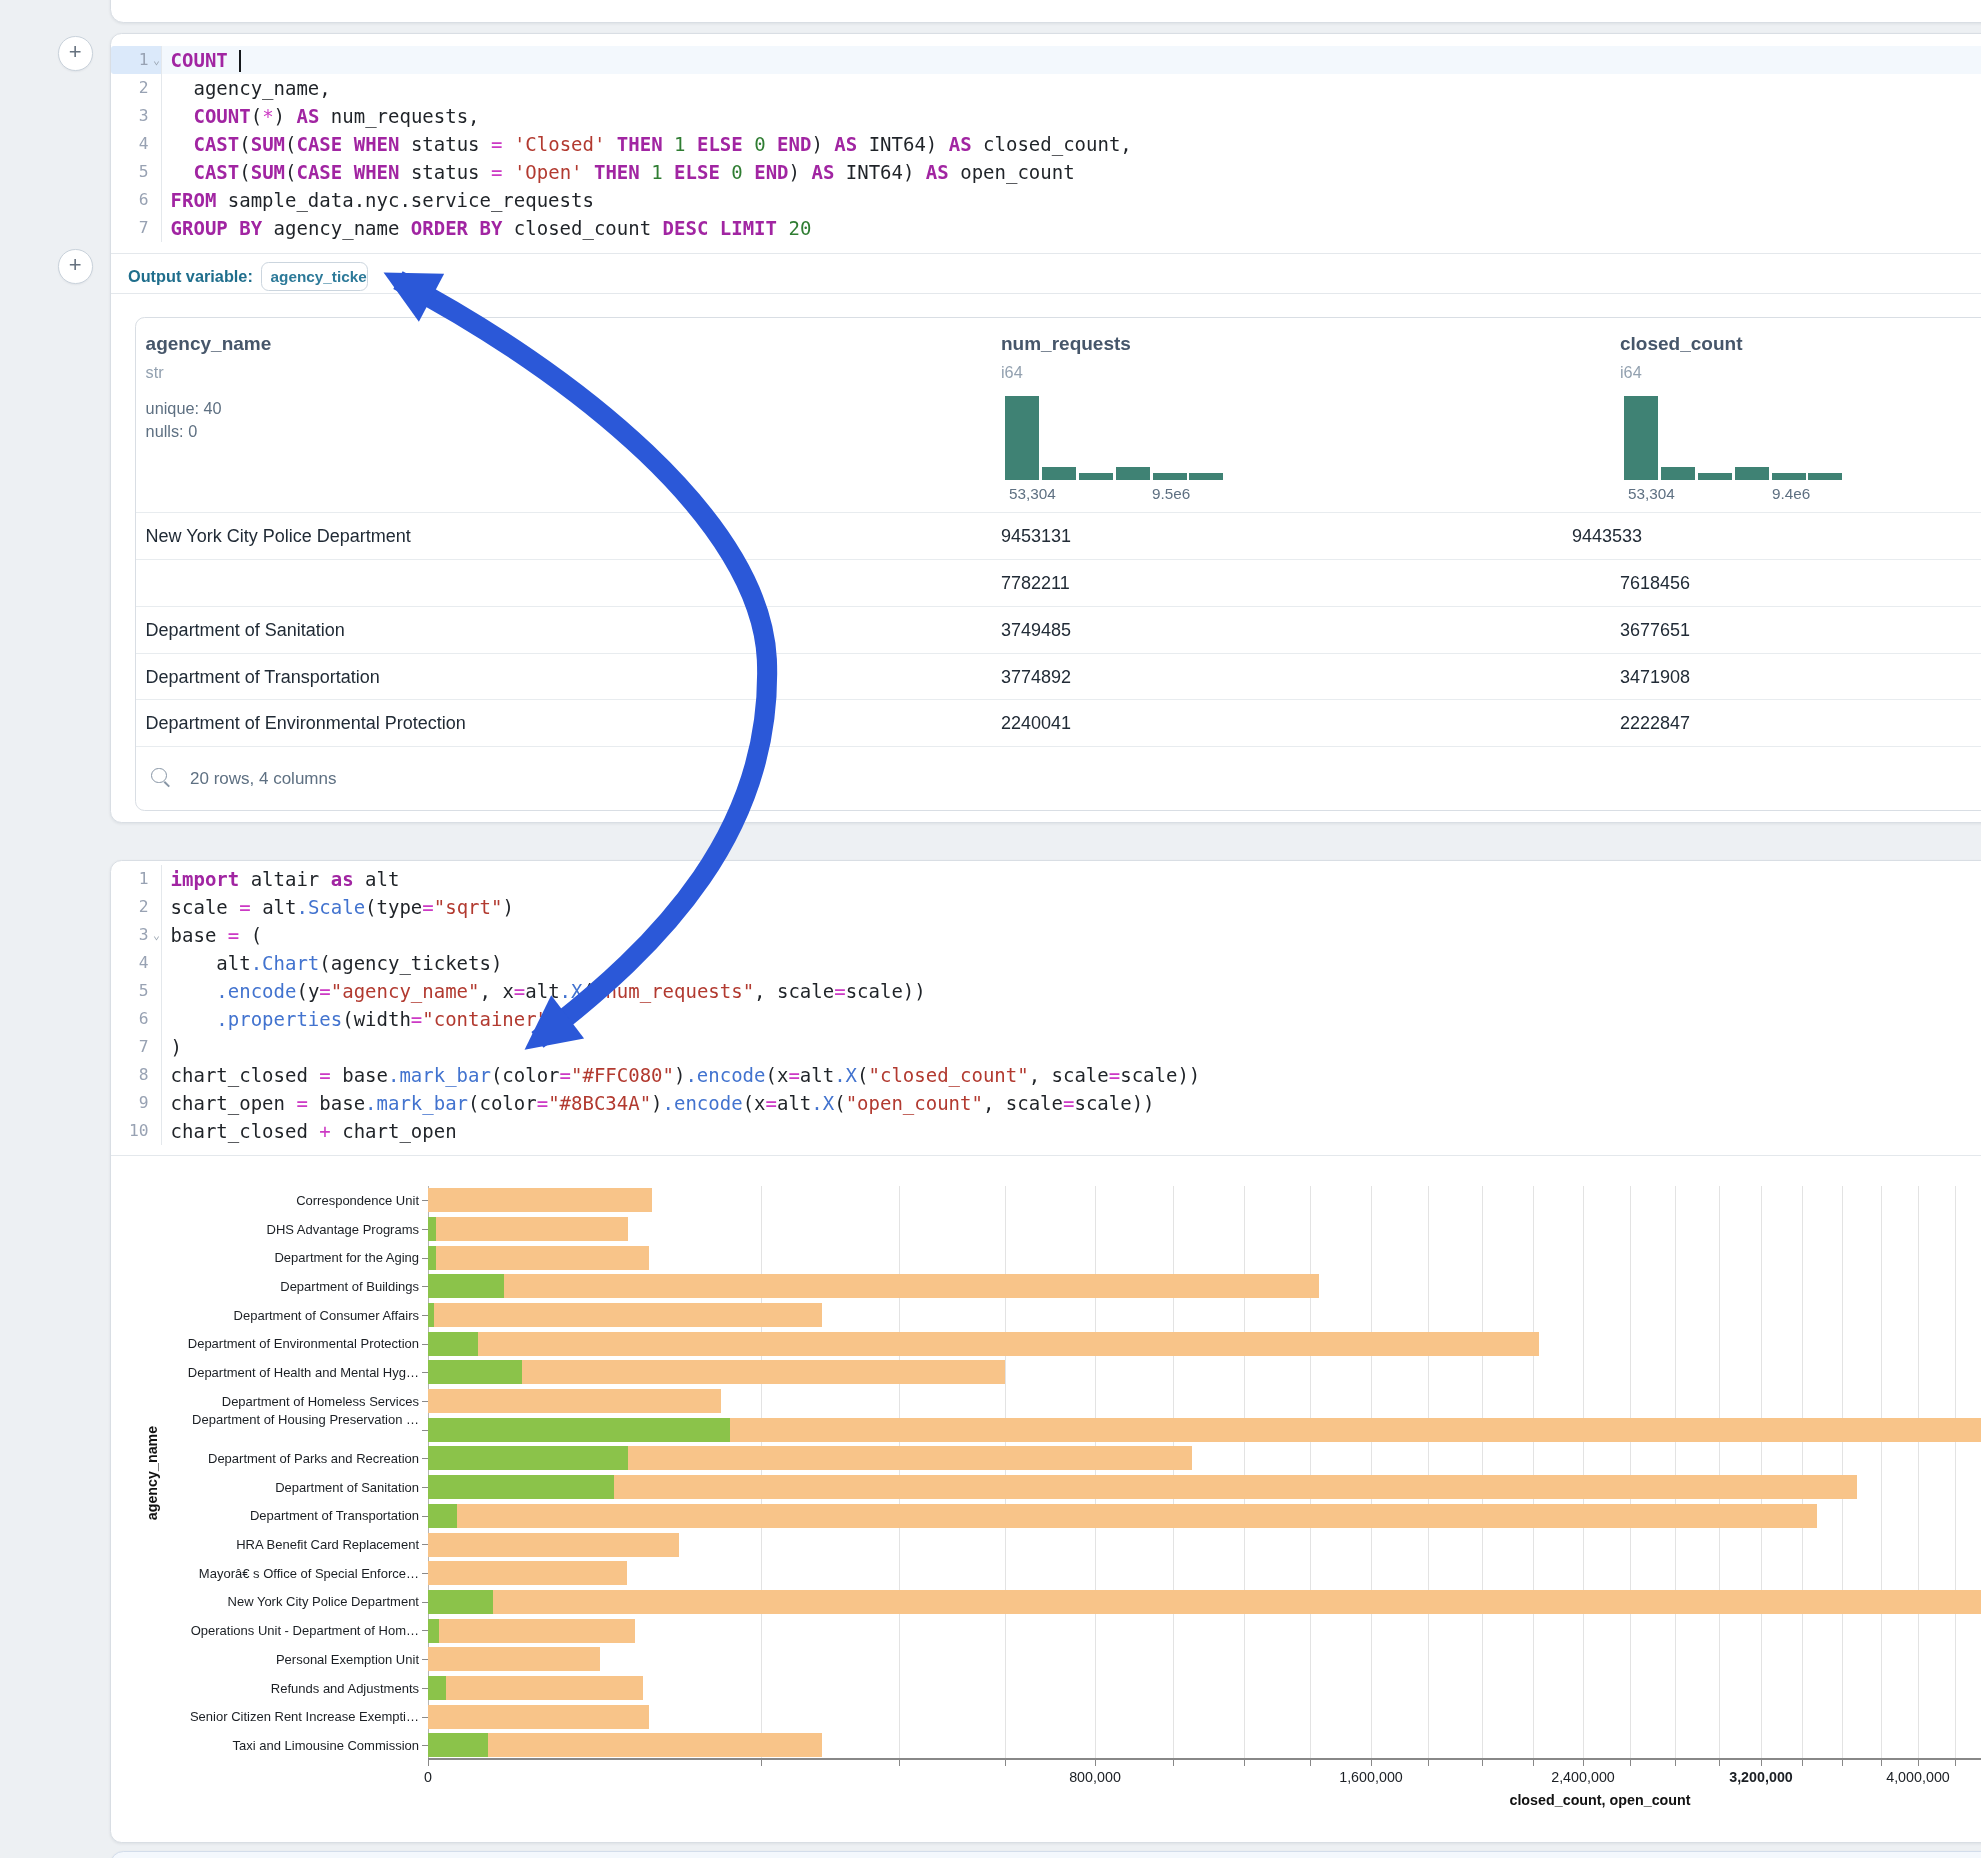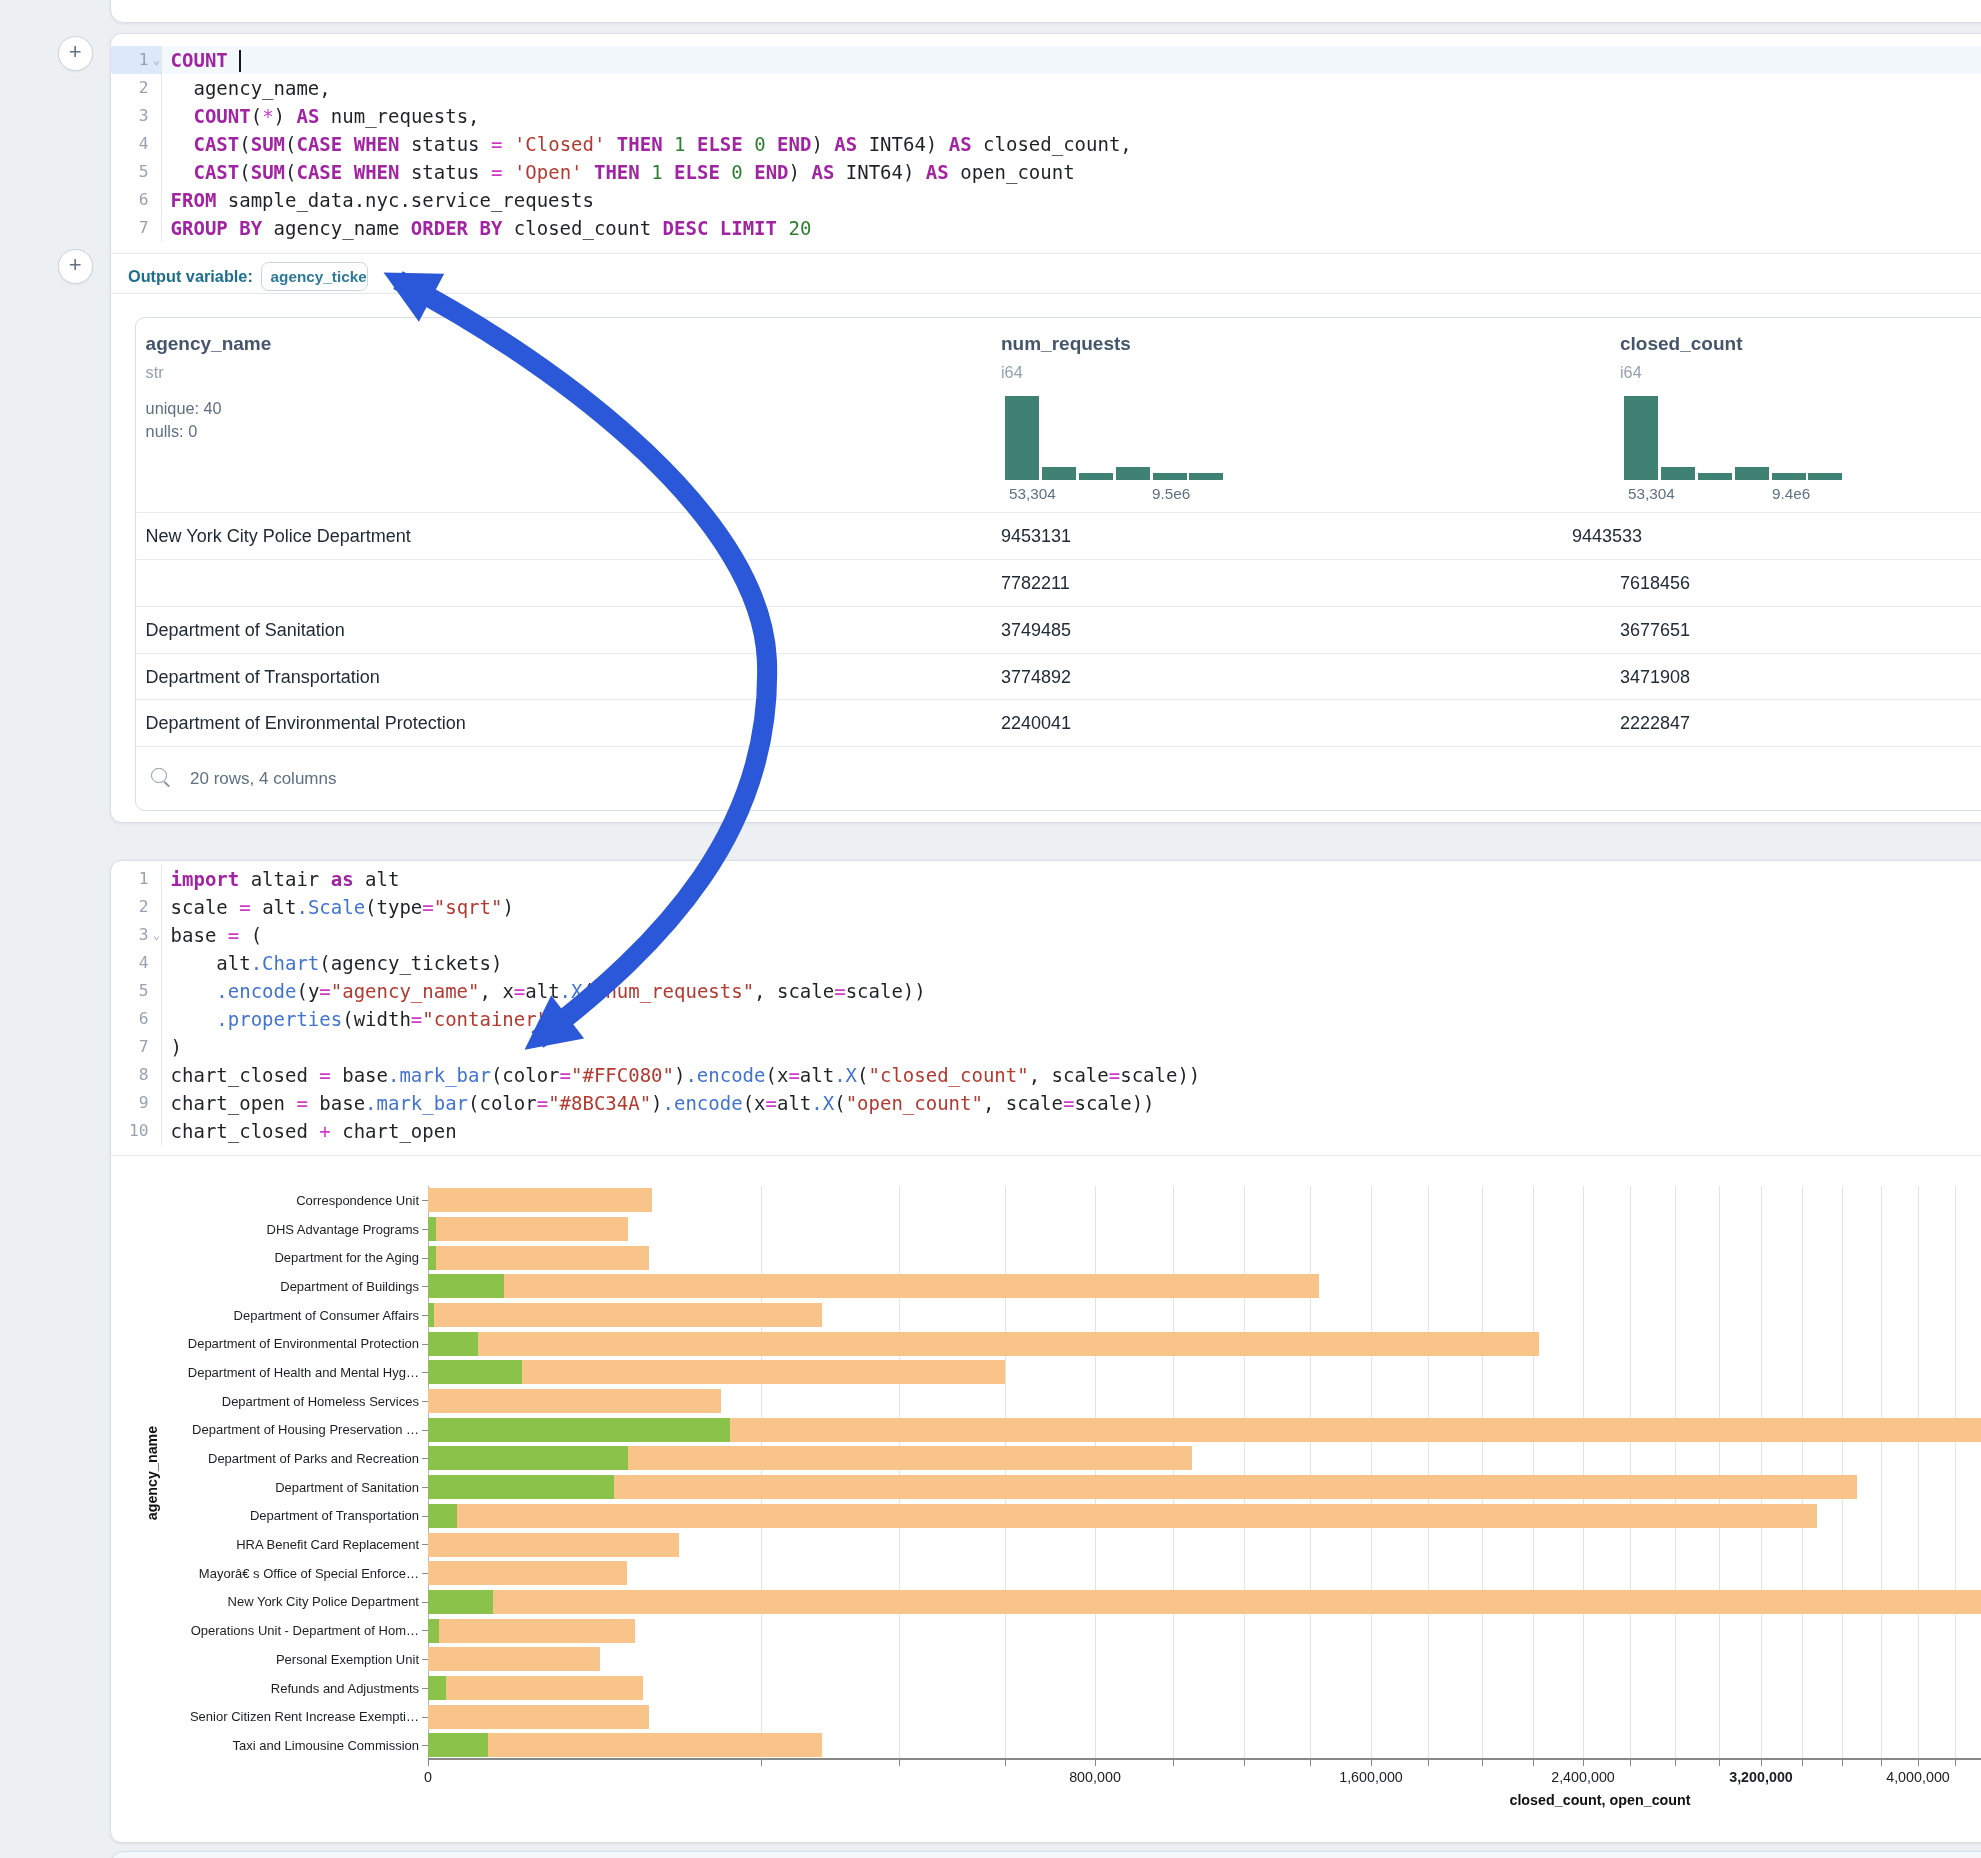--- a/index.html
+++ b/index.html
@@ -179,21 +179,21 @@
           <div class="ylab" style="top: 86px;">Department of Buildings</div>
           <div class="ytick" style="top: 100px;"></div>
           <div class="ylab" style="top: 115px;">Department of Consumer Affairs</div>
           <div class="ytick" style="top: 129px;"></div>
           <div class="ylab" style="top: 143px;">Department of Environmental Protection</div>
           <div class="ytick" style="top: 158px;"></div>
           <div class="ylab" style="top: 172px;">Department of Health and Mental Hyg…</div>
           <div class="ytick" style="top: 186px;"></div>
           <div class="ylab" style="top: 201px;">Department of Homeless Services</div>
           <div class="ytick" style="top: 215px;"></div>
-          <div class="ylab" style="top: 229px;">Department of Housing Preservation …</div>
+          <div class="ylab" style="top: 219px;">Department of Housing Preservation …</div>
           <div class="ytick" style="top: 244px;"></div>
           <div class="ylab" style="top: 258px;">Department of Parks and Recreation</div>
           <div class="ytick" style="top: 272px;"></div>
           <div class="ylab" style="top: 287px;">Department of Sanitation</div>
           <div class="ytick" style="top: 301px;"></div>
           <div class="ylab" style="top: 315px;">Department of Transportation</div>
           <div class="ytick" style="top: 330px;"></div>
           <div class="ylab" style="top: 344px;">HRA Benefit Card Replacement</div>
           <div class="ytick" style="top: 358px;"></div>
           <div class="ylab" style="top: 373px;">Mayorâ€ s Office of Special Enforce…</div>

